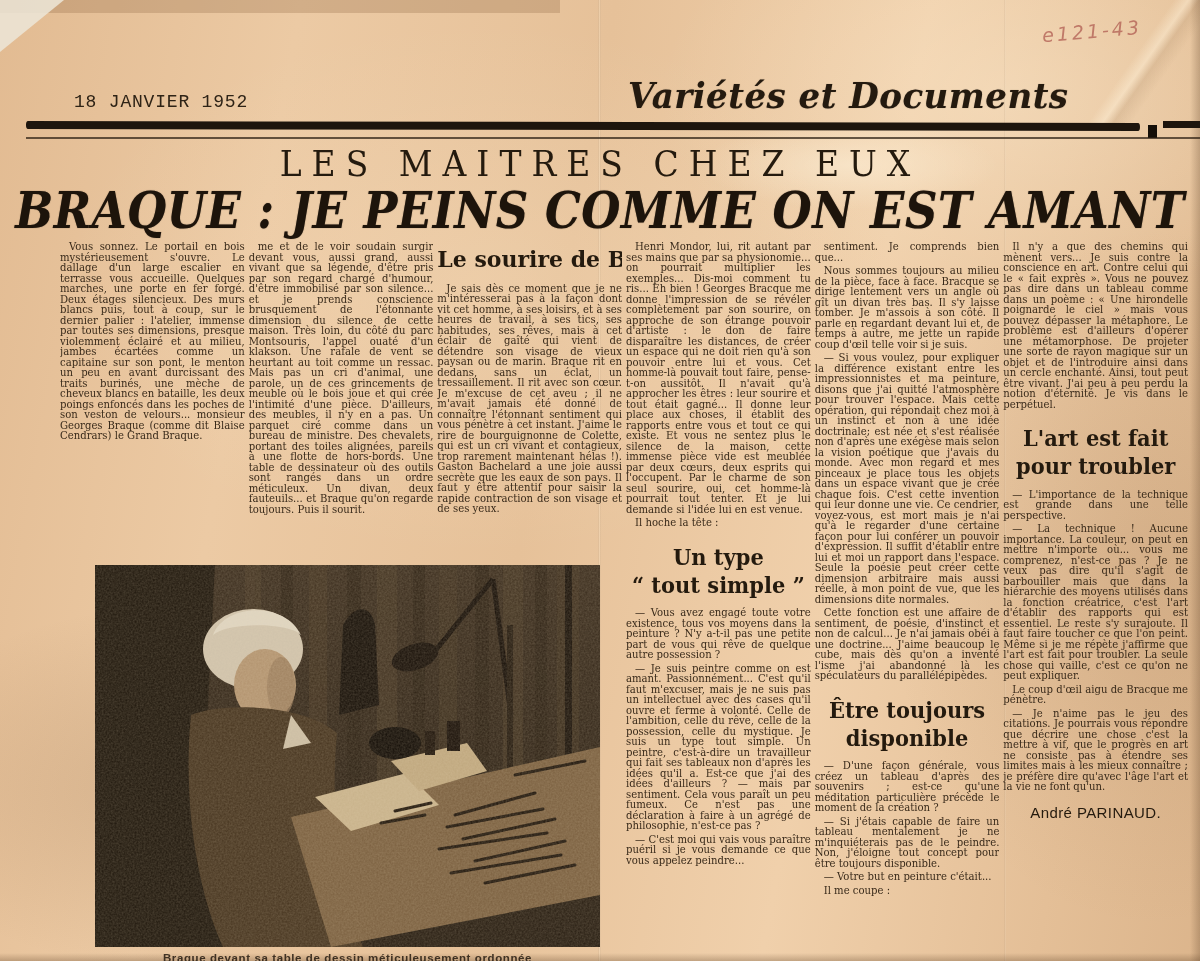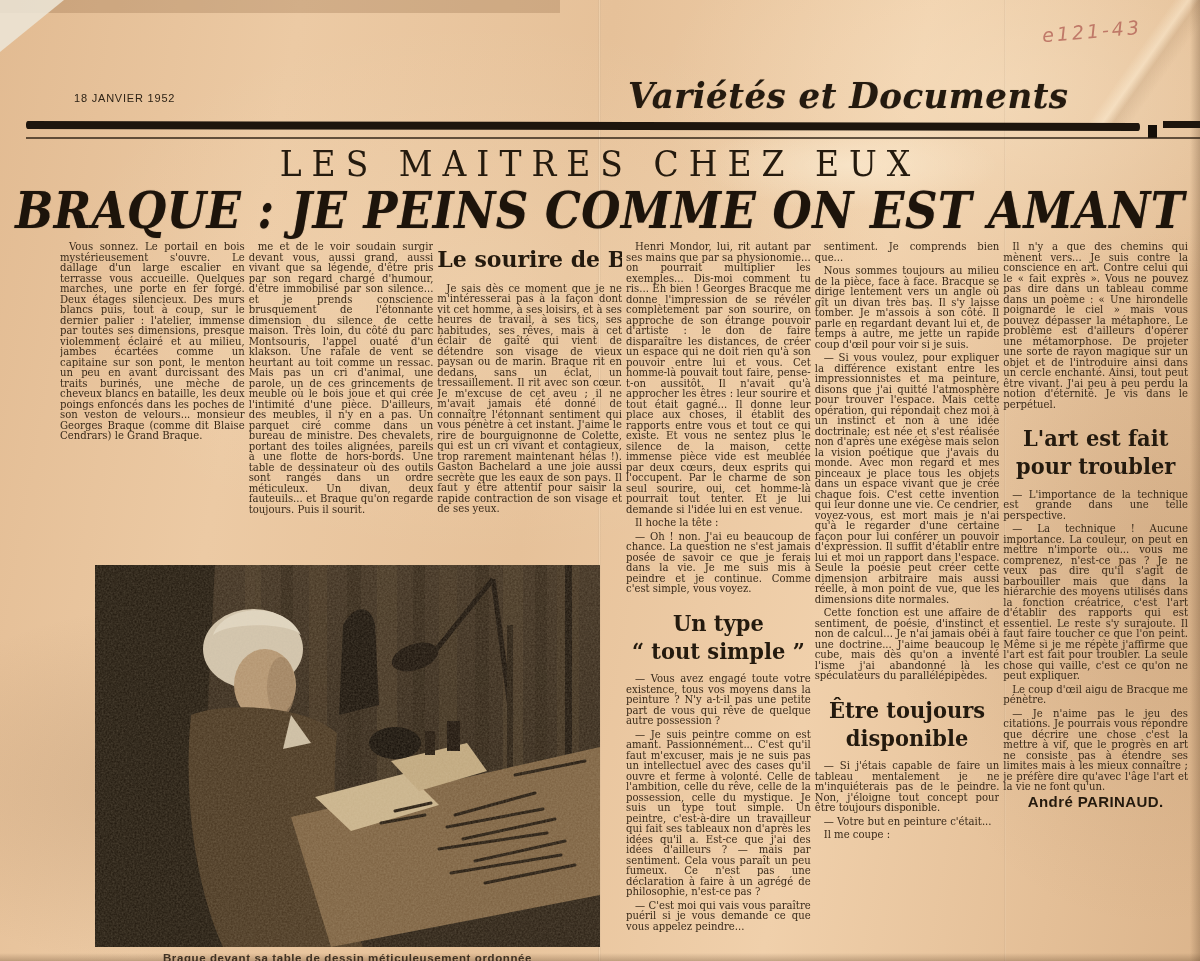--- a/index.html
+++ b/index.html
@@ -17,22 +17,22 @@
   .corner-tl{left:0;top:0;width:0;height:0;border-left:64px solid rgba(236,230,216,.85);border-bottom:52px solid transparent;}
   .crease-v1{left:598px;top:0;width:3px;height:961px;background:linear-gradient(to right,rgba(110,78,48,.12),rgba(255,240,215,.25),rgba(110,78,48,.10));}
   .crease-v2{left:1004px;top:0;width:2px;height:961px;background:linear-gradient(to right,rgba(110,78,48,.10),rgba(255,240,215,.20));}
   .crease-d1{left:1020px;top:-20px;width:260px;height:150px;background:linear-gradient(125deg,transparent 46%,rgba(255,242,218,.45) 50%,rgba(120,86,52,.12) 53%,transparent 58%);}
   .edge-r{right:0;top:0;width:10px;height:961px;background:linear-gradient(to left,rgba(90,62,36,.28),transparent);}
   .edge-b{left:0;bottom:0;width:1200px;height:8px;background:linear-gradient(to top,rgba(90,62,36,.30),transparent);}
   .stain1{left:240px;top:640px;width:260px;height:180px;border-radius:50%;background:radial-gradient(rgba(96,64,36,.10),transparent 70%);}
   .stain2{left:700px;top:120px;width:300px;height:90px;border-radius:50%;background:radial-gradient(rgba(255,244,222,.5),transparent 70%);}
 
   
-  .date{position:absolute;left:74px;top:92px;font-family:Liberation Sans, sans-serif;
-    font-size:11px;letter-spacing:.8px;color:#2e2316;}
+  .date{position:absolute;left:74px;top:92px;font-family:Liberation Mono, monospace;
+    font-size:18px;letter-spacing:.8px;color:#2e2316;}
   .masthead{position:absolute;left:628px;top:76px;font-size:34px;font-weight:bold;font-style:italic;
     color:#241a0f;letter-spacing:.5px;transform:scaleY(1.04);white-space:nowrap;
     text-shadow:0 0 1px rgba(36,26,15,.4);}
   .annotation{position:absolute;right:58px;top:20px;font-family:"DejaVu Sans",sans-serif;
     font-size:19px;font-style:italic;color:rgba(178,96,84,.78);letter-spacing:3px;transform:rotate(-5deg);}
   .rule-thick{position:absolute;left:26px;top:122px;width:1114px;height:8px;background:#1d150d;
     border-radius:2px/4px;transform:rotate(.1deg);}
   .rule-blob{position:absolute;left:1148px;top:125px;width:9px;height:13px;background:#150f08;}
   .rule-stub{position:absolute;left:1163px;top:121px;width:37px;height:7px;background:#1d150d;}
   .rule-thin{position:absolute;left:26px;top:137px;width:1174px;height:2px;background:rgba(44,32,20,.72);}
@@ -48,22 +48,22 @@
   .article{position:absolute;left:60px;top:242px;width:1128px;height:719px;}
   .cols{display:flex;gap:4px;height:100%;overflow:hidden;}
   .col{flex:1;min-width:0;overflow:hidden;text-align:justify;
     font-size:10.1px;line-height:10.5px;color:#392a1a;}
   .col.short{max-height:322px;}
   .col p{margin:0 0 3px;text-indent:9px;}
   .col p.it{}
   .col h3{margin:15px 0 10px;text-align:center;font-size:21px;line-height:1.3;
     color:#241a0e;font-weight:bold;transform:scaleY(1.05);}
   .col h3:first-child{margin-top:3px;font-size:22px;white-space:nowrap;}
-  .byline{margin-top:4px;text-align:center;font-family:"Liberation Sans",sans-serif;
-    font-weight:bold;font-size:15px;letter-spacing:.4px;color:#241a0e;}
+  .byline{margin-top:15px;text-align:center;font-family:"Liberation Sans",sans-serif;
+    font-weight:normal;font-size:15px;letter-spacing:.4px;color:#241a0e;}
 
   
   .photo{position:absolute;left:35px;top:323px;width:505px;margin:0;}
   .photo svg{display:block;width:505px;height:382px;background:#2c2114;}
   .photo figcaption{margin-top:5px;text-align:center;font-family:"Liberation Sans",sans-serif;
     font-weight:bold;font-size:11.5px;color:rgba(43,32,20,.88);letter-spacing:.6px;}
 </style>
 </head>
 <body>
 
@@ -98,32 +98,32 @@
         <div class="col short">
           <p>me et de le voir soudain surgir devant vous, aussi grand, aussi vivant que sa légende, d'être pris par son regard chargé d'humour, d'être immobilisé par son silence... et je prends conscience brusquement de l'étonnante dimension du silence de cette maison. Très loin, du côté du parc Montsouris, l'appel ouaté d'un klakson. Une rafale de vent se heurtant au toit comme un ressac. Mais pas un cri d'animal, une parole, un de ces grincements de meuble où le bois joue et qui crée l'intimité d'une pièce. D'ailleurs, des meubles, il n'y en a pas. Un parquet ciré comme dans un bureau de ministre. Des chevalets, portant des toiles alignées, pareils à une flotte de hors-bords. Une table de dessinateur où des outils sont rangés dans un ordre méticuleux. Un divan, deux fauteuils... et Braque qu'on regarde toujours. Puis il sourit.</p>
         </div>
         <div class="col short">
           <h3>Le sourire de Braque</h3>
           <p>Je sais dès ce moment que je ne m'intéresserai pas à la façon dont vit cet homme, à ses loisirs, et à ses heures de travail, à ses tics, ses habitudes, ses rêves, mais à cet éclair de gaîté qui vient de détendre son visage de vieux paysan ou de marin. Braque rit en dedans, sans un éclat, un tressaillement. Il rit avec son cœur. Je m'excuse de cet aveu ; il ne m'avait jamais été donné de connaître l'étonnant sentiment qui vous pénètre à cet instant. J'aime le rire de bourguignonne de Colette, qui est un cri vivant et contagieux, trop rarement maintenant hélas !). Gaston Bachelard a une joie aussi secrète que les eaux de son pays. Il faut y être attentif pour saisir la rapide contraction de son visage et de ses yeux.</p>
         </div>
         <div class="col">
           <p>Henri Mondor, lui, rit autant par ses mains que par sa physionomie... on pourrait multiplier les exemples... Dis-moi comment tu ris... Eh bien ! Georges Bracque me donne l'impression de se révéler complètement par son sourire, on approche de son étrange pouvoir d'artiste : le don de faire disparaître les distances, de créer un espace qui ne doit rien qu'à son pouvoir entre lui et vous. Cet homme-là pouvait tout faire, pense-t-on aussitôt. Il n'avait qu'à approcher les êtres : leur sourire et tout était gagné... Il donne leur place aux choses, il établit des rapports entre vous et tout ce qui existe. Et vous ne sentez plus le silence de la maison, cette immense pièce vide est meublée par deux cœurs, deux esprits qui l'occupent. Par le charme de son seul sourire, oui, cet homme-là pourrait tout tenter. Et je lui demande si l'idée lui en est venue.</p>
           <p>Il hoche la tête :</p>
-          <p class="it">— Oh ! non. J'ai eu beaucoup de chance. La question ne s'est jamais posée de savoir ce que je ferais dans la vie. Je me suis mis à peindre et je continue. Comme c'est simple, vous voyez.</p>
           <h3>Un type<br>“ tout simple ”</h3>
           <p>— Vous avez engagé toute votre existence, tous vos moyens dans la peinture ? N'y a-t-il pas une petite part de vous qui rêve de quelque autre possession ?</p>
           <p class="it">— Je suis peintre comme on est amant. Passionnément... C'est qu'il faut m'excuser, mais je ne suis pas un intellectuel avec des cases qu'il ouvre et ferme à volonté. Celle de l'ambition, celle du rêve, celle de la possession, celle du mystique. Je suis un type tout simple. Un peintre, c'est-à-dire un travailleur qui fait ses tableaux non d'après les idées qu'il a. Est-ce que j'ai des idées d'ailleurs ? — mais par sentiment. Cela vous paraît un peu fumeux. Ce n'est pas une déclaration à faire à un agrégé de philosophie, n'est-ce pas ?</p>
           <p>— C'est moi qui vais vous paraître puéril si je vous demande ce que vous appelez peindre...</p>
         </div>
         <div class="col">
           <p>sentiment. Je comprends bien que...</p>
-          <p>Nous sommes toujours au milieu de la pièce, face à face. Bracque se dirige lentement vers un angle où gît un divan très bas. Il s'y laisse tomber. Je m'assois à son côté. Il parle en regardant devant lui et, de temps à autre, me jette un rapide coup d'œil pour voir si je suis.</p>
+          <p>Nous sommes toujours au milieu de la pièce, face à face. Bracque se dirige lentement vers un angle où gît un divan très bas. Il s'y laisse tomber. Je m'assois à son côté. Il parle en regardant devant lui et, de temps à autre, me jette un rapide coup d'œil telle voir si je suis.</p>
           <p class="it">— Si vous voulez, pour expliquer la différence existant entre les impressionnistes et ma peinture, disons que j'ai quitté l'atmosphère pour trouver l'espace. Mais cette opération, qui répondait chez moi à un instinct et non à une idée doctrinale; est née et s'est réalisée non d'après une exégèse mais selon la vision poétique que j'avais du monde. Avec mon regard et mes pinceaux je place tous les objets dans un espace vivant que je crée chaque fois. C'est cette invention qui leur donne une vie. Ce cendrier, voyez-vous, est mort mais je n'ai qu'à le regarder d'une certaine façon pour lui conférer un pouvoir d'expression. Il suffit d'établir entre lui et moi un rapport dans l'espace. Seule la poésie peut créer cette dimension arbitraire mais aussi réelle, à mon point de vue, que les dimensions dite normales.</p>
           <p class="it">Cette fonction est une affaire de sentiment, de poésie, d'instinct et non de calcul... Je n'ai jamais obéi à une doctrine... J'aime beaucoup le cube, mais dès qu'on a inventé l'isme j'ai abandonné là les spéculateurs du parallélépipèdes.</p>
           <h3>Être toujours<br>disponible</h3>
+          <p>— D'une façon générale, vous créez un tableau d'après des souvenirs ; est-ce qu'une méditation particulière précède le moment de la création ?</p>
           <p class="it">— Si j'étais capable de faire un tableau mentalement je ne m'inquiéterais pas de le peindre. Non, j'éloigne tout concept pour être toujours disponible.</p>
           <p>— Votre but en peinture c'était...</p>
           <p>Il me coupe :</p>
         </div>
         <div class="col">
           <p class="it">Il n'y a que des chemins qui mènent vers... Je suis contre la conscience en art. Contre celui qui le « fait exprès ». Vous ne pouvez pas dire dans un tableau comme dans un poème : « Une hirondelle poignarde le ciel » mais vous pouvez dépasser la métaphore. Le problème est d'ailleurs d'opérer une métamorphose. De projeter une sorte de rayon magique sur un objet et de l'introduire ainsi dans un cercle enchanté. Ainsi, tout peut être vivant. J'ai peu à peu perdu la notion d'éternité. Je vis dans le perpétuel.</p>
           <h3>L'art est fait<br>pour troubler</h3>
           <p>— L'importance de la technique est grande dans une telle perspective.</p>
           <p class="it">— La technique ! Aucune importance. La couleur, on peut en mettre n'importe où... vous me comprenez, n'est-ce pas ? Je ne veux pas dire qu'il s'agit de barbouiller mais que dans la hiérarchie des moyens utilisés dans la fonction créatrice, c'est l'art d'établir des rapports qui est essentiel. Le reste s'y surajoute. Il faut faire toucher ce que l'on peint. Même si je me répète j'affirme que l'art est fait pour troubler. La seule chose qui vaille, c'est ce qu'on ne peut expliquer.</p>
           <p>Le coup d'œil aigu de Bracque me pénètre.</p>

